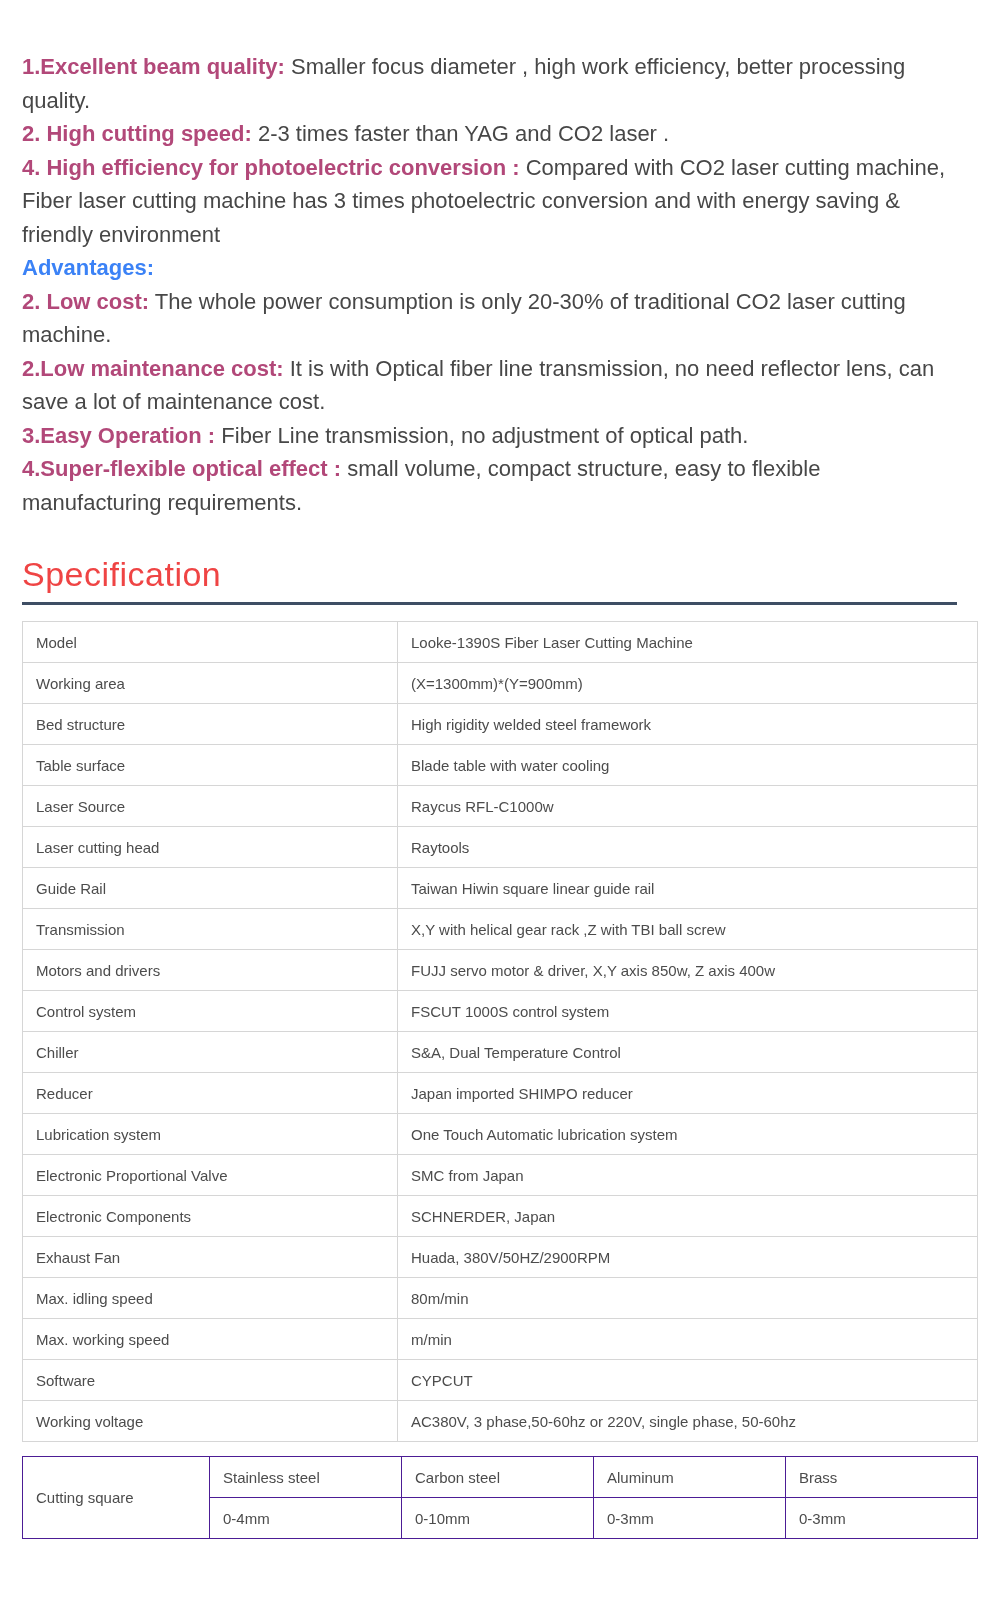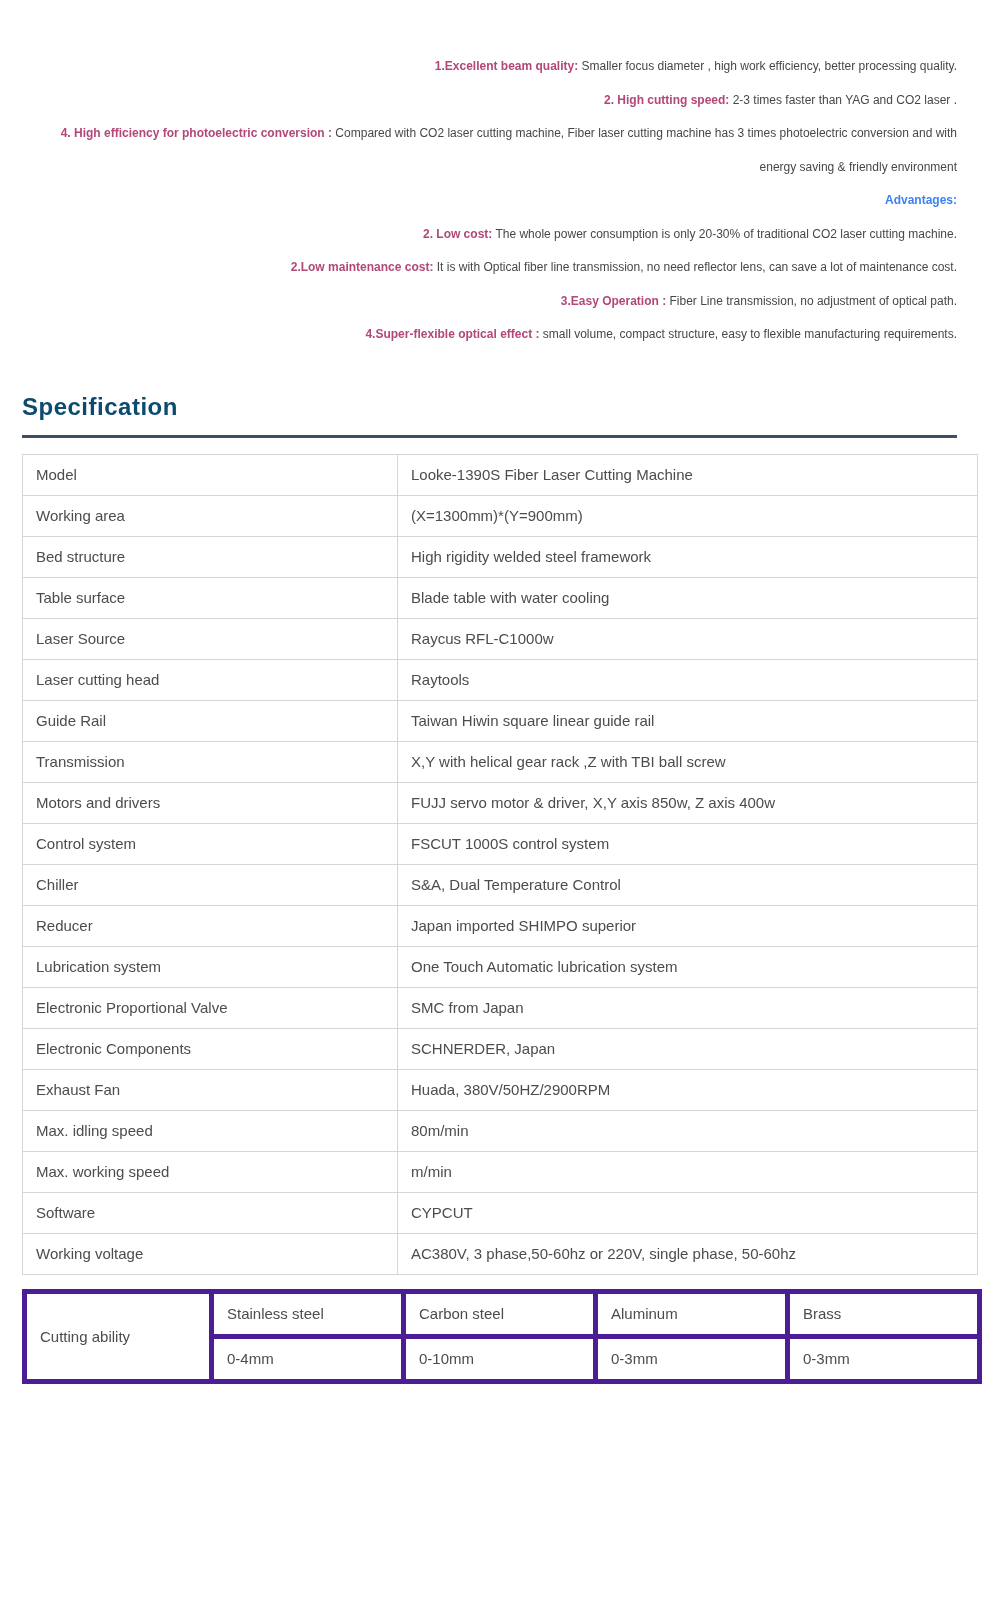--- a/index.html
+++ b/index.html
@@ -14,40 +14,39 @@
     background: #ffffff;
     overflow: hidden;
   }
   .content {
     padding: 50px 20px 0 22px;
     width: 935px;
   }
   
   .line {
     margin: 0;
-    font-size: 12px;
+    font-size: 22px;
     line-height: 33.5px;
     color: #474747;
-    text-align: right;
   }
   .lbl {
     font-weight: bold;
     color: #b24879;
   }
   .adv-head {
     font-weight: bold;
     color: #3b82f6;
   }
   
   .spec-heading {
     margin: 38px 0 0 0;
-    font-size: 24px;
-    font-weight: 700;
+    font-size: 34px;
+    font-weight: 400;
     line-height: 34px;
-    color: #0c4a6e;
+    color: #ef4444;
     letter-spacing: 0.5px;
   }
   .rule {
     height: 3px;
     background: #3e4e64;
     margin-top: 11px;
     border: none;
   }
   
   table.spec {
@@ -68,21 +67,21 @@
   table.spec col.c1 { width: 375px; }
   table.spec col.c2 { width: 580px; }
 
   table.cut {
     margin-top: 14px;
     border-collapse: collapse;
     width: 955px;
     table-layout: fixed;
   }
   table.cut td {
-    border: 5px solid #4c1d95;
+    border: 1px solid #4c1d95;
     height: 40px;
     font-size: 15px;
     color: #4c4c4c;
     padding: 0 10px 0 13px;
     vertical-align: middle;
     background: #ffffff;
   }
   table.cut col.lab { width: 187px; }
   table.cut col.m { width: 192px; }
 </style>
@@ -150,21 +149,21 @@
         <tr>
             <td>Control system</td>
             <td>FSCUT 1000S control system</td>
           </tr>
         <tr>
             <td>Chiller</td>
             <td>S&amp;A, Dual Temperature Control</td>
           </tr>
         <tr>
             <td>Reducer</td>
-            <td>Japan imported SHIMPO superior</td>
+            <td>Japan imported SHIMPO reducer</td>
           </tr>
         <tr>
             <td>Lubrication system</td>
             <td>One Touch Automatic lubrication system</td>
           </tr>
         <tr>
             <td>Electronic Proportional Valve</td>
             <td>SMC from Japan</td>
           </tr>
         <tr>
@@ -197,21 +196,21 @@
     <table class="cut">
       <colgroup>
           <col class="lab">
           <col class="m">
           <col class="m">
           <col class="m">
           <col class="m">
         </colgroup>
       <tbody>
         <tr>
-          <td rowspan="2">Cutting ability</td>
+          <td rowspan="2">Cutting square</td>
           <td>Stainless steel</td>
           <td>Carbon steel</td>
           <td>Aluminum</td>
           <td>Brass</td>
         </tr>
         <tr>
           <td>0-4mm</td>
           <td>0-10mm</td>
           <td>0-3mm</td>
           <td>0-3mm</td>

